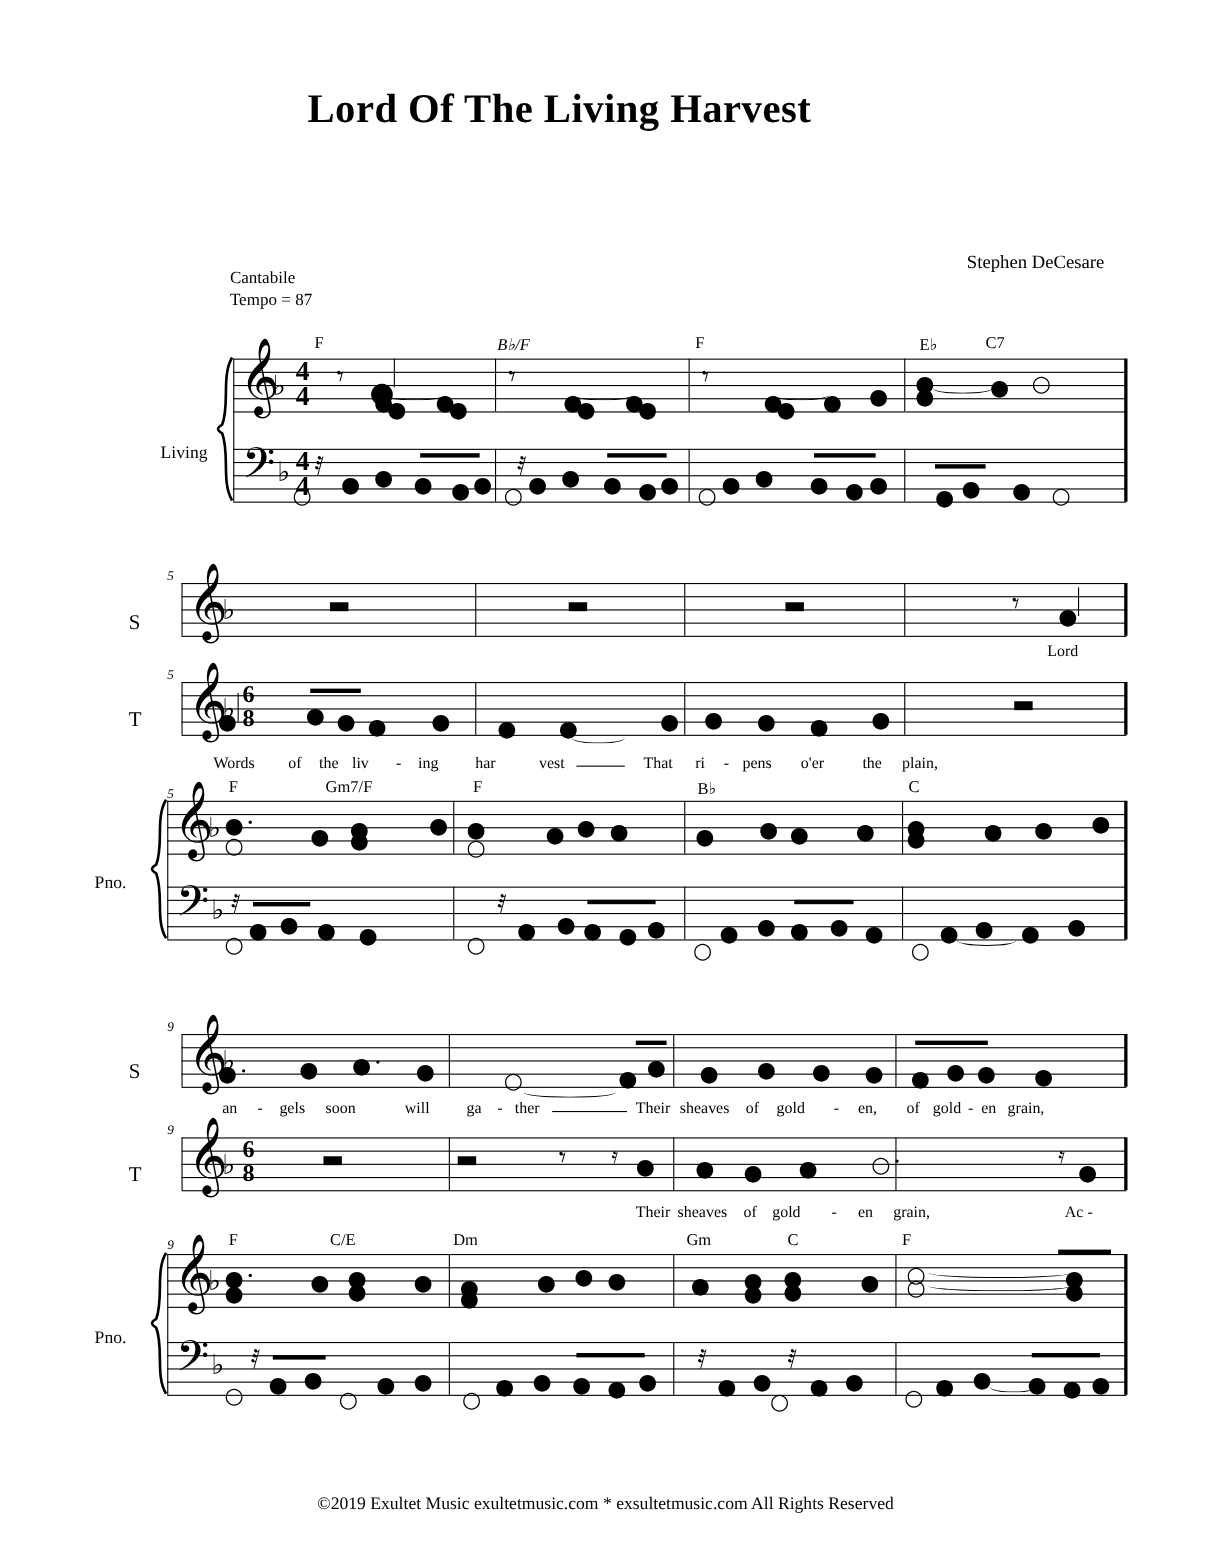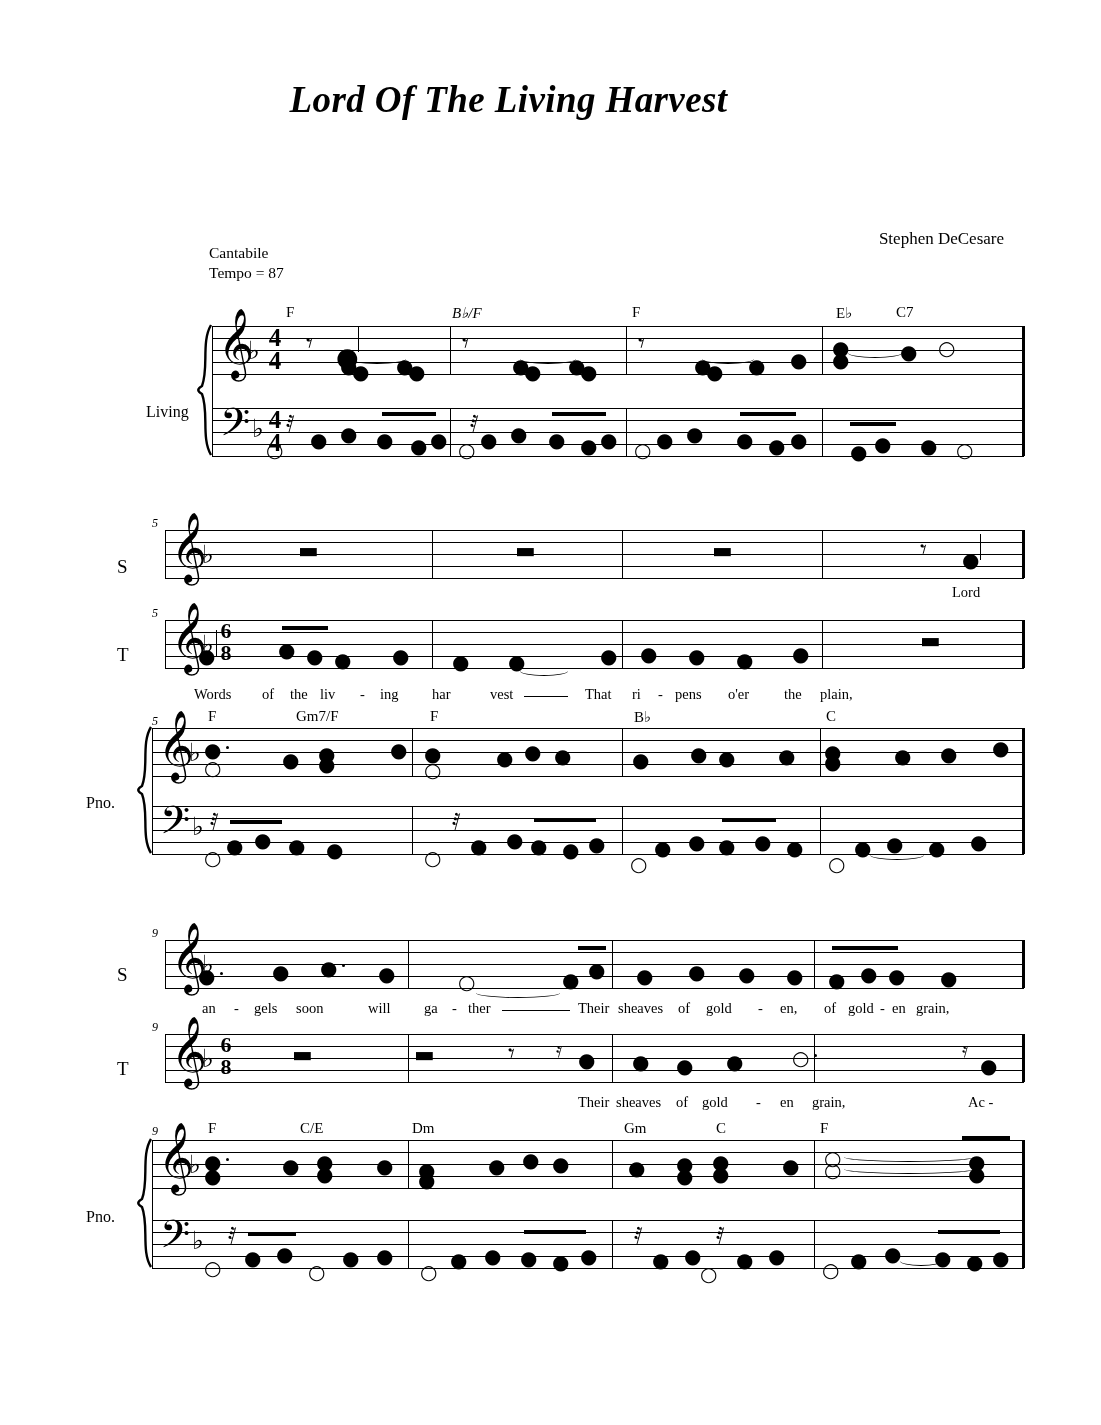--- a/index.html
+++ b/index.html
@@ -22,21 +22,20 @@
   }
   
   .title {
     position: absolute;
     top: 78px;
     left: 0;
     width: 1017px;
     text-align: center;
     font-size: 37px;
     font-weight: bold;
-    font-style: italic;
     letter-spacing: 0.4px;
   }
   .words-by {
     position: absolute;
     top: 150px;
     left: 168px;
     font-size: 15.5px;
     line-height: 19px;
   }
   .composer {
@@ -698,14 +697,15 @@
     <div class="note" style="left:822px;top:130px;font-size:20px;">○</div>
     <div class="note" style="left:850px;top:120px;font-size:20px;">●</div>
     <div class="note" style="left:884px;top:114px;font-size:20px;">●</div>
     <div class="beam" style="left:938px;top:100px;width:62px;"></div>
     <div class="note" style="left:934px;top:118px;font-size:20px;">●</div>
     <div class="note" style="left:966px;top:122px;font-size:20px;">●</div>
     <div class="note" style="left:992px;top:118px;font-size:20px;">●</div>
     <div class="tie" style="left:900px;top:126px;width:42px;"></div>
   </div>
 
+  <div class="footer">©2019  Exultet Music   exultetmusic.com  *  exsultetmusic.com   All Rights Reserved</div>
 
 </div>
 
 </body></html>

